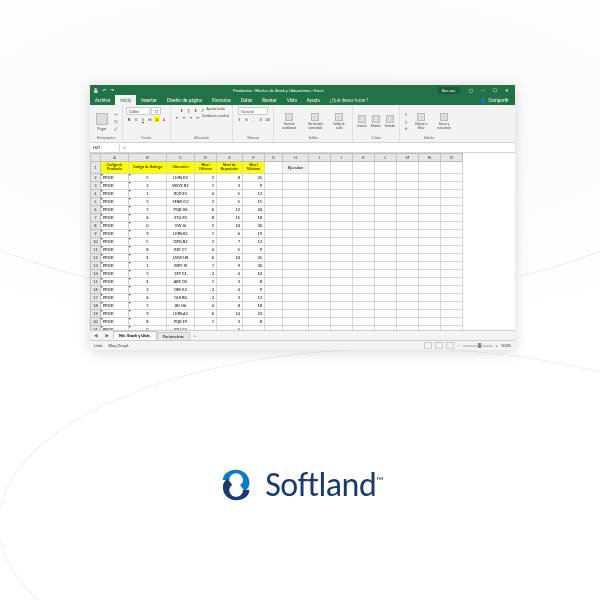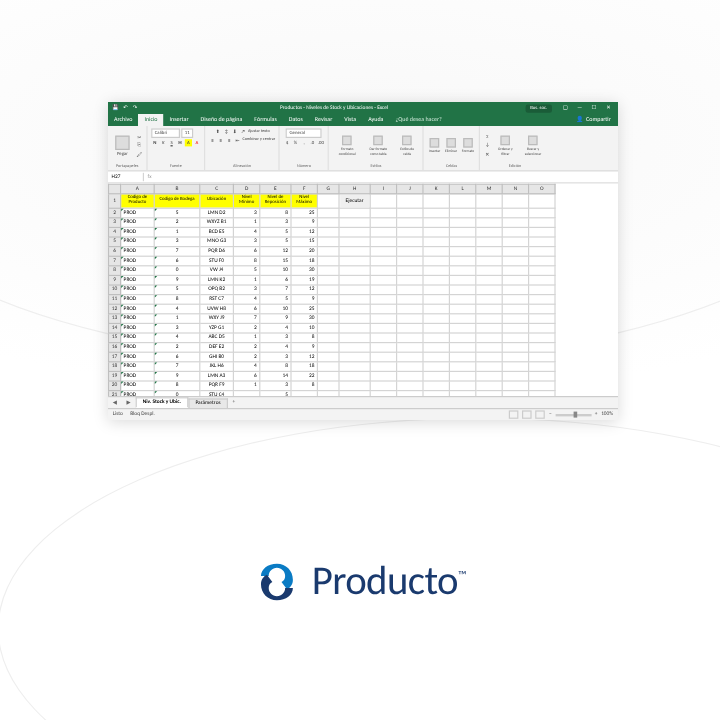--- a/index.html
+++ b/index.html
@@ -668,14 +668,14 @@
 
 </div>
 
 <div class="brand">
   <div class="brand-logo">
     <svg viewBox="0 0 100 100">
         <path d="M50 10 C70 10 85 25 85 45 C85 55 80 62 72 66 L60 50 C65 48 68 43 68 37 C68 27 60 19 50 19 C40 19 32 27 32 37 L15 37 C15 22 30 10 50 10 Z" fill="#0a7bc4"></path>
         <path d="M50 90 C30 90 15 75 15 55 C15 45 20 38 28 34 L40 50 C35 52 32 57 32 63 C32 73 40 81 50 81 C60 81 68 73 68 63 L85 63 C85 78 70 90 50 90 Z" fill="#1a3a6e"></path>
       </svg>
   </div>
-  <div class="brand-text"><span>Producto</span><span class="brand-tm">™</span></div>
+  <div class="brand-text"><span>Softland</span><span class="brand-tm">™</span></div>
 </div>
 
 </body></html>

